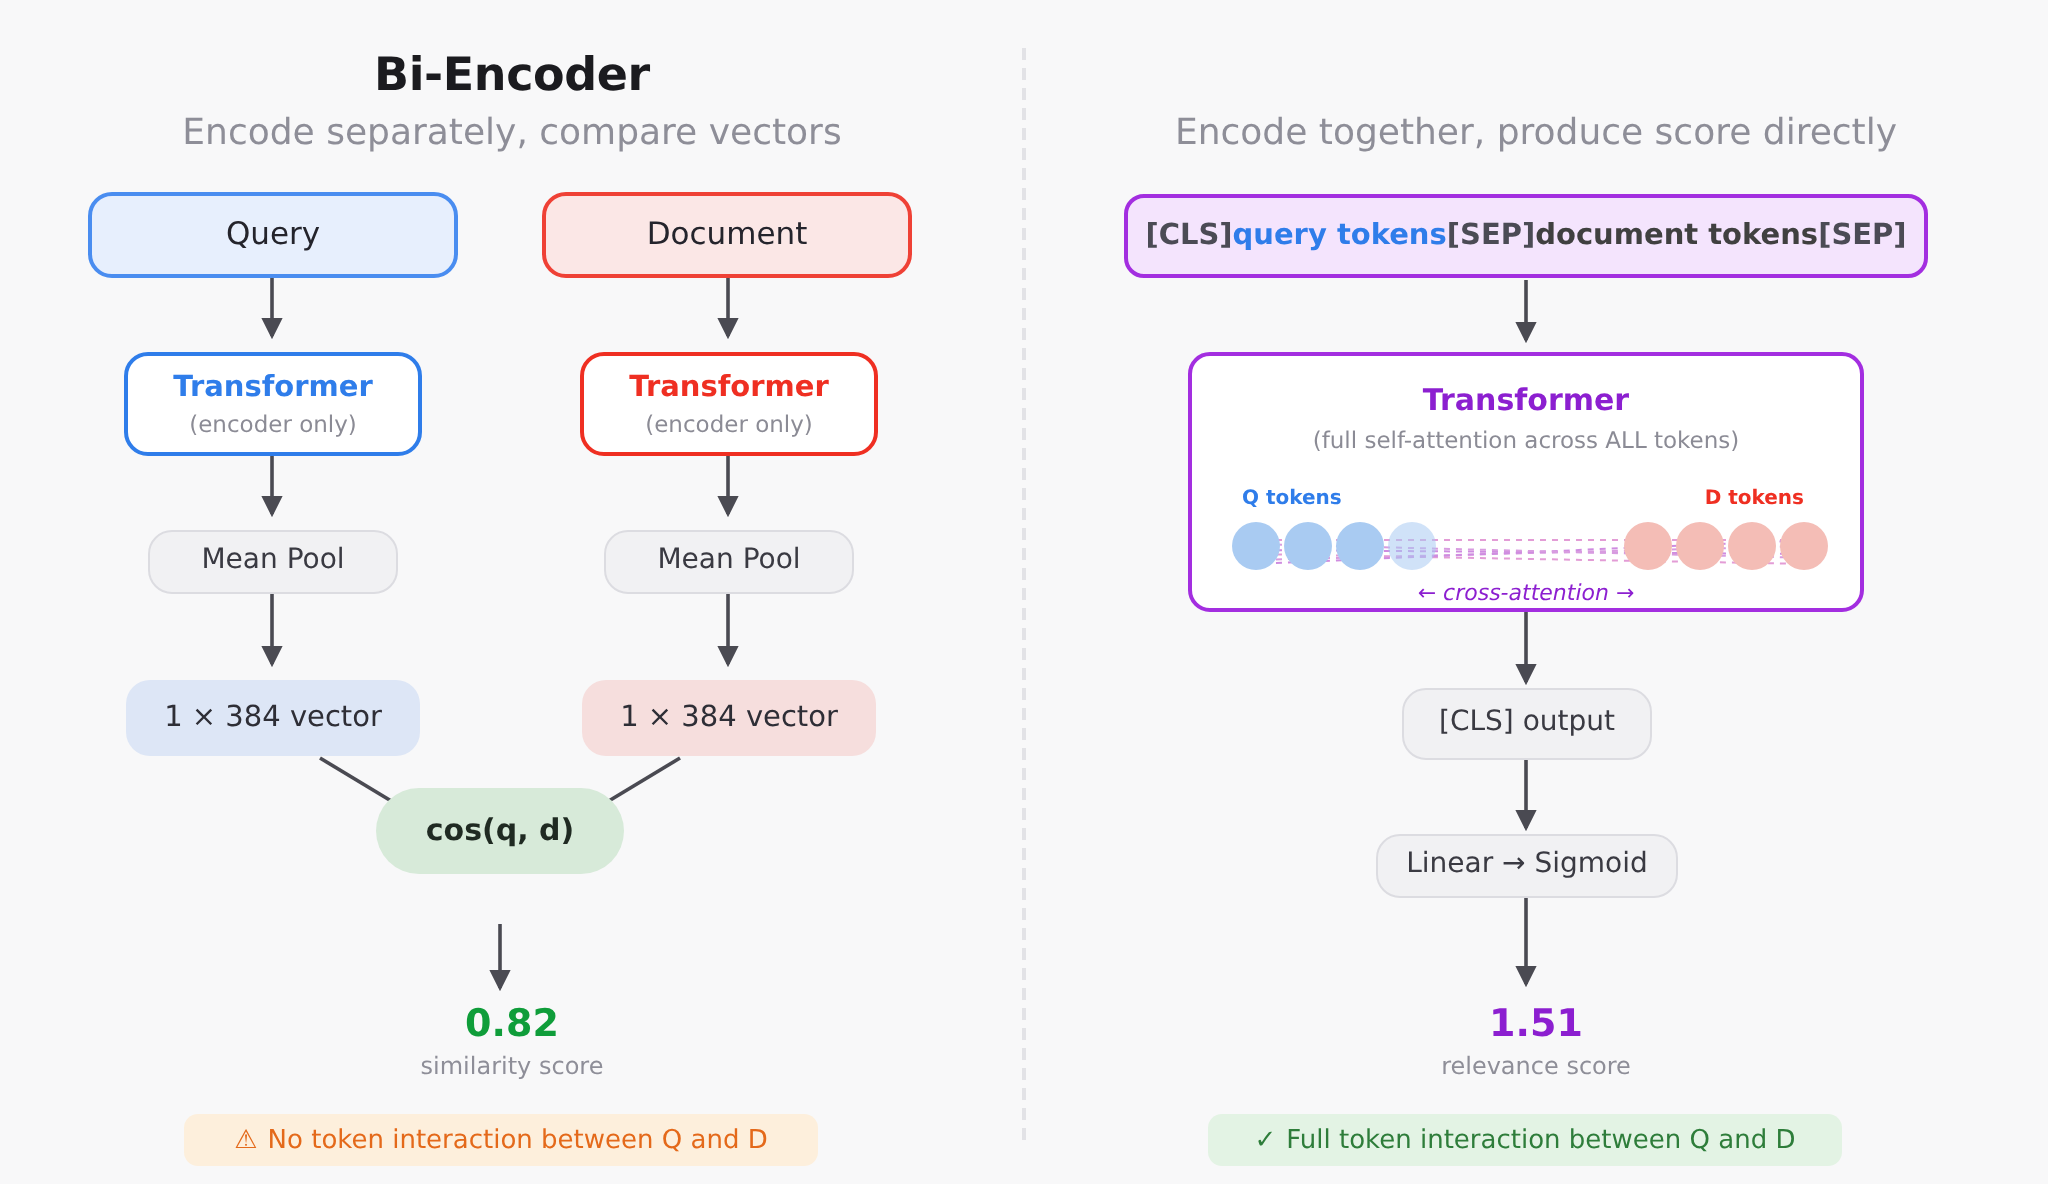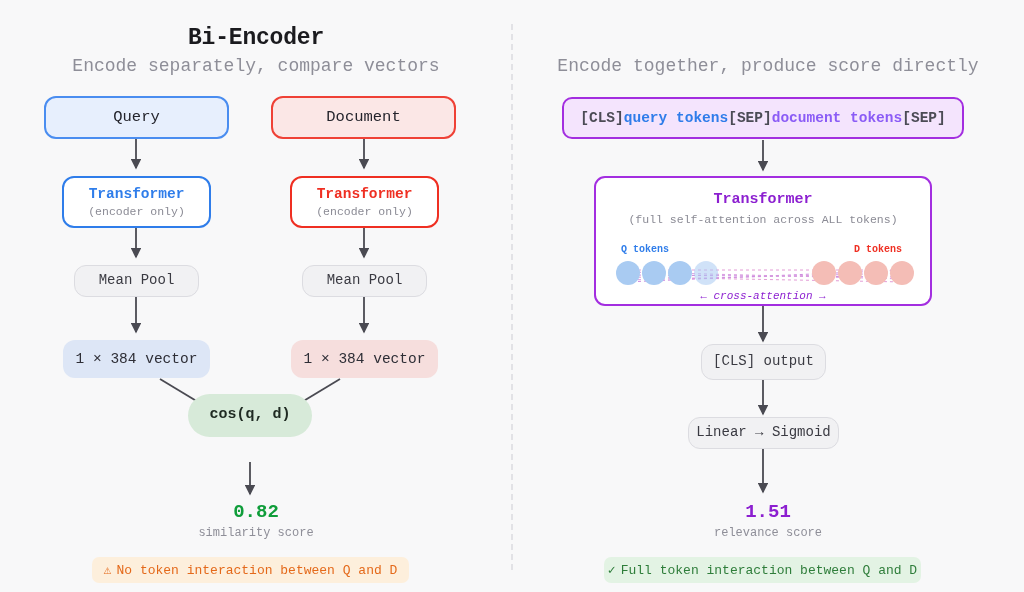--- a/index.html
+++ b/index.html
@@ -13,21 +13,20 @@
     font-family: "DejaVu Sans", "Liberation Sans", sans-serif;
     color: #2b2b33;
     overflow: hidden;
     position: relative;
   }
   #stage {
     position: relative;
     width: 1024px;
     height: 592px;
     background: #f8f8f9;
-    font-family: Liberation Mono, monospace;
   }
 
   
   .divider {
     position: absolute;
     left: 511px;
     top: 24px;
     width: 0;
     height: 546px;
     border-left: 2px dashed #e2e2e6;
@@ -134,21 +133,21 @@
   
   .node.tokens-bar {
     background: #f4e4fd;
     border: 2px solid #a32ee0;
     border-radius: 10px;
     font-weight: bold;
     font-size: 14.5px;
   }
   .tokens-bar .tk-cls { color: #4b4b55; }
   .tokens-bar .tk-q   { color: #2f7dea; }
-  .tokens-bar .tk-d   { color: #8b5cf6; }
+  .tokens-bar .tk-d   { color: #404040; }
 
   .node.xf-purple {
     background: #ffffff;
     border: 2px solid #a32ee0;
     border-radius: 11px;
     display: block;
   }
   .xf-purple .main {
     color: #8c1fd0;
     font-weight: bold;

